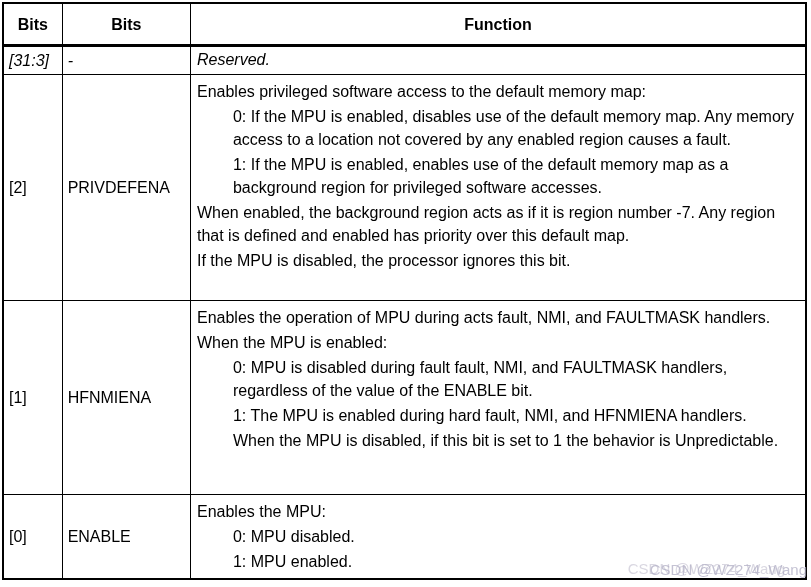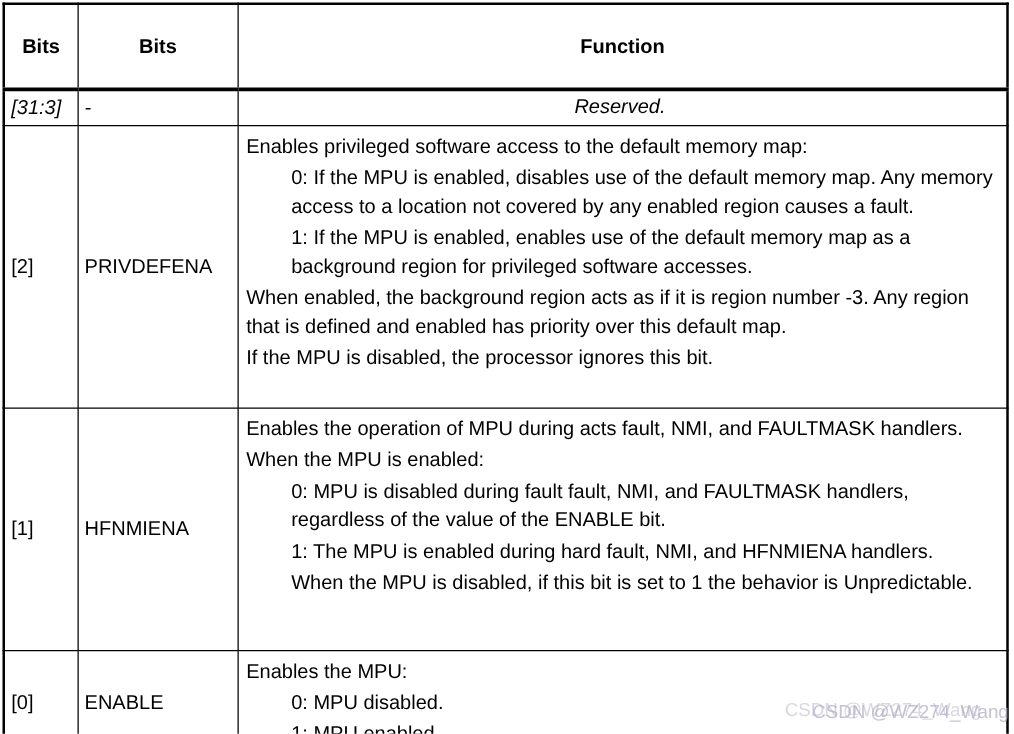--- a/index.html
+++ b/index.html
@@ -36,21 +36,21 @@
     font-size: 16px;
     line-height: 23px;
     vertical-align: middle;
     overflow: hidden;
   }
   .reg-table thead th {
     border-bottom: 3px solid #000000;
     font-weight: bold;
     text-align: center;
     height: 40px;
-    padding: 13px;
+    padding: 0;
   }
   .reg-table td.cell-bits,
   .reg-table td.cell-name {
     padding: 0 2px 0 5px;
     vertical-align: middle;
   }
   .reg-table td.cell-func {
     vertical-align: top;
     padding: 5px 10px 3px 6px;
   }
@@ -59,21 +59,21 @@
   }
   .reg-table td.cell-func p.indent {
     margin-left: 36px;
   }
 
   tr.r-reserved { height: 29px; font-style: italic; }
   tr.r-priv     { height: 226px; }
   tr.r-hfnmi    { height: 194px; }
   tr.r-enable   { height: 84px; }
 
-  tr.r-reserved td.cell-func { vertical-align: middle; padding-top: 0; padding-bottom: 0; text-align: center; }
+  tr.r-reserved td.cell-func { vertical-align: middle; padding-top: 0; padding-bottom: 0; }
 
   .watermark {
     position: absolute;
     right: 4px;
     bottom: 7px;
     height: 20px;
     pointer-events: none;
     font-size: 15px;
     line-height: 20px;
     white-space: nowrap;
@@ -114,21 +114,21 @@
       </td>
     </tr>
 
     <tr class="r-priv">
       <td class="cell-bits">[2]</td>
       <td class="cell-name">PRIVDEFENA</td>
       <td class="cell-func">
         <p>Enables privileged software access to the default memory map:</p>
         <p class="indent">0: If the MPU is enabled, disables use of the default memory map. Any memory access to a location not covered by any enabled region causes a fault.</p>
         <p class="indent">1: If the MPU is enabled, enables use of the default memory map as a background region for privileged software accesses.</p>
-        <p>When enabled, the background region acts as if it is region number -3. Any region that is defined and enabled has priority over this default map.</p>
+        <p>When enabled, the background region acts as if it is region number -7. Any region that is defined and enabled has priority over this default map.</p>
         <p>If the MPU is disabled, the processor ignores this bit.</p>
       </td>
     </tr>
 
     <tr class="r-hfnmi">
       <td class="cell-bits">[1]</td>
       <td class="cell-name">HFNMIENA</td>
       <td class="cell-func">
         <p>Enables the operation of MPU during acts fault, NMI, and FAULTMASK handlers.</p>
         <p>When the MPU is enabled:</p>

